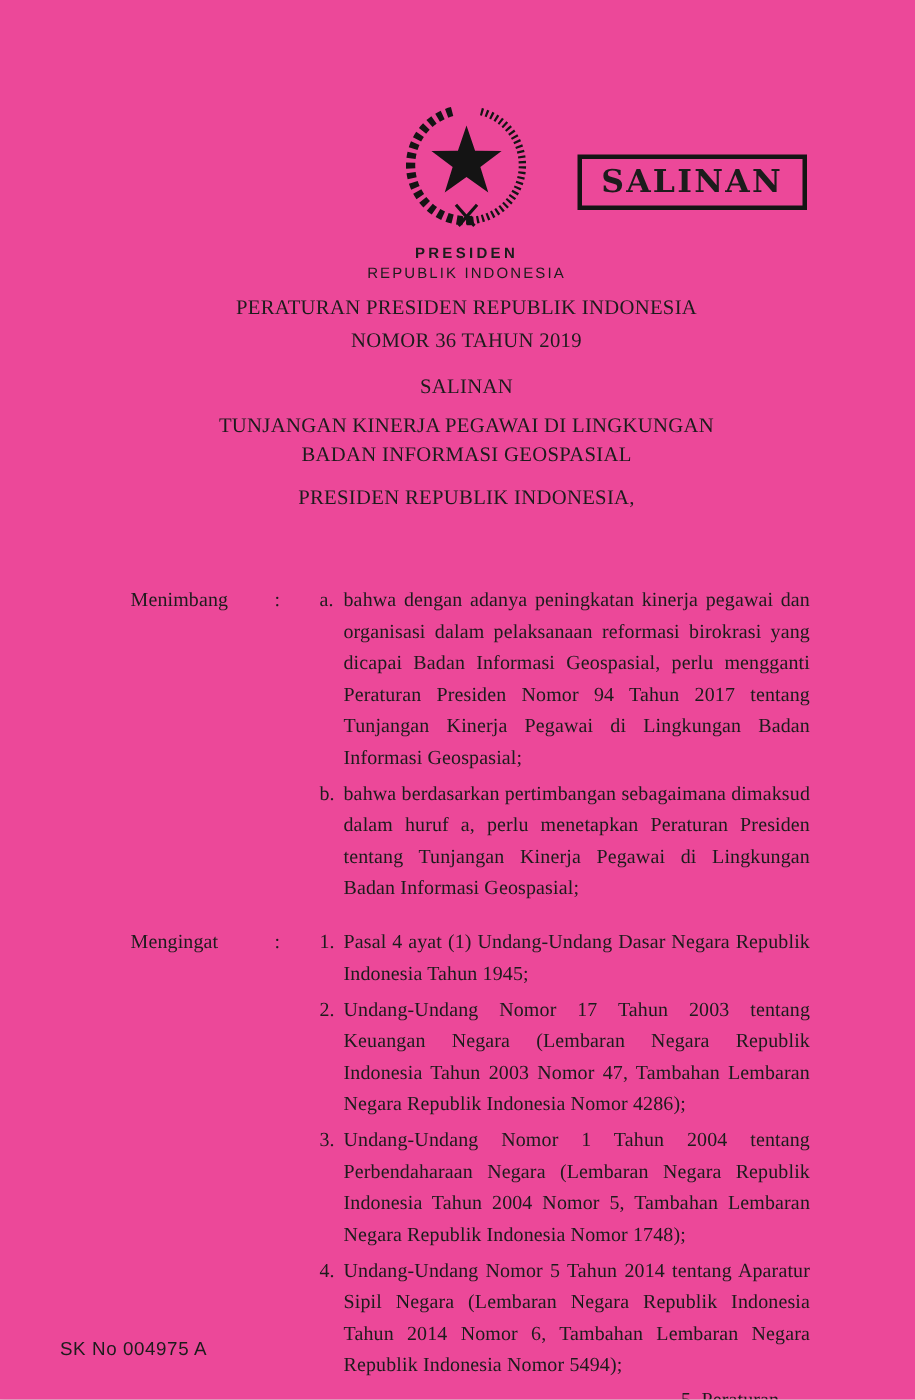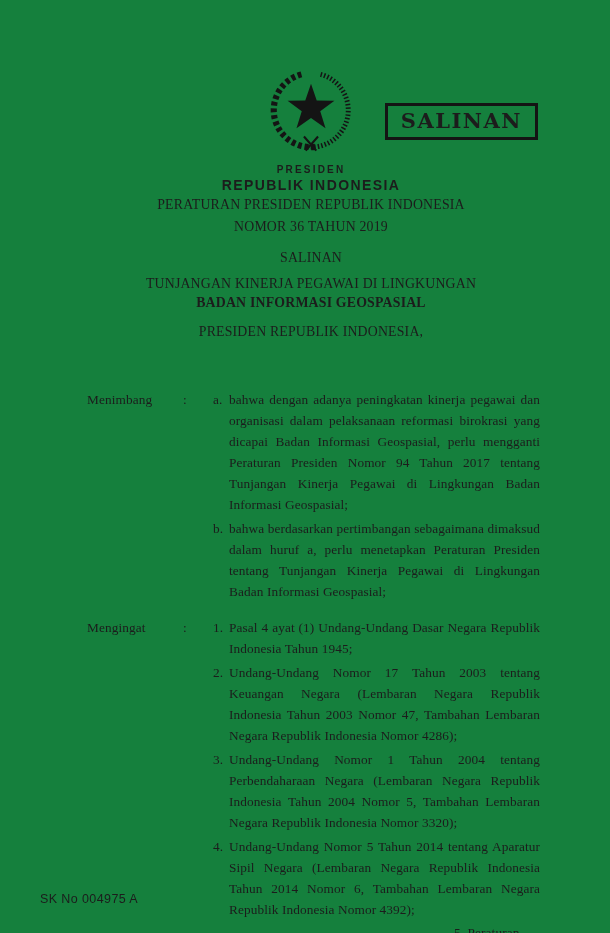--- a/index.html
+++ b/index.html
@@ -1,20 +1,20 @@
 <!DOCTYPE html>
 <html><head>
 <meta charset="utf-8">
 <style>
   html,body { margin:0; padding:0; background:#e8e8e8; }
   .page {
     position:relative;
     width:610px; height:933px;
     margin:0 auto;
-    background:#15803d;
+    background:#ec4899;
     color:#1c1c1c;
     font-family:"Liberation Serif", serif;
     overflow:hidden;
     box-shadow:0 0 4px rgba(0,0,0,.25);
   }
 
   
   .salinan {
     position:absolute; top:103px; right:72px;
     border:3px solid #141414;
@@ -31,34 +31,34 @@
   }
   .emblem { display:block; margin:0 auto; }
   .lh-line1 {
     margin-top:9px;
     font-family:"Liberation Sans", sans-serif;
     font-weight:bold; font-size:10px; letter-spacing:2.2px;
   }
   .lh-line2 {
     margin-top:2px;
     font-family:"Liberation Sans", sans-serif;
-    font-weight:bold; font-size:14px; letter-spacing:1.4px;
+    font-weight:normal; font-size:10px; letter-spacing:1.4px;
   }
 
   
   .titleblock {
     position:absolute; top:194px; left:12px; right:0;
     text-align:center;
     font-size:13.8px;
     letter-spacing:0.2px;
   }
   .t-line { line-height:22px; }
   .t-tentang { margin-top:9px; line-height:22px; }
   .t-subject1 { margin-top:5px; line-height:19px; }
-  .t-subject2 { line-height:19px;font-weight:bold; }
+  .t-subject2 { line-height:19px; }
   .t-invocation { margin-top:11px; line-height:19px; }
   .t-authority { margin-top:10px; line-height:19px; }
 
   
   .docbody {
     position:absolute; top:389px; left:87px; width:453px;
     font-size:13.3px; line-height:21px;
     letter-spacing:0.1px;
   }
   .clause { display:grid; grid-template-columns:80px 14px 1fr;gap:16px; }
@@ -134,25 +134,25 @@
         <div class="item">
           <span class="marker">1.</span>
           <span class="itext">Pasal 4 ayat (1) Undang-Undang Dasar Negara Republik Indonesia Tahun 1945;</span>
         </div>
         <div class="item">
           <span class="marker">2.</span>
           <span class="itext">Undang-Undang Nomor 17 Tahun 2003 tentang Keuangan Negara (Lembaran Negara Republik Indonesia Tahun 2003 Nomor 47, Tambahan Lembaran Negara Republik Indonesia Nomor 4286);</span>
         </div>
         <div class="item">
           <span class="marker">3.</span>
-          <span class="itext">Undang-Undang Nomor 1 Tahun 2004 tentang Perbendaharaan Negara (Lembaran Negara Republik Indonesia Tahun 2004 Nomor 5, Tambahan Lembaran Negara Republik Indonesia Nomor 3320);</span>
+          <span class="itext">Undang-Undang Nomor 1 Tahun 2004 tentang Perbendaharaan Negara (Lembaran Negara Republik Indonesia Tahun 2004 Nomor 5, Tambahan Lembaran Negara Republik Indonesia Nomor 1748);</span>
         </div>
         <div class="item">
           <span class="marker">4.</span>
-          <span class="itext">Undang-Undang Nomor 5 Tahun 2014 tentang Aparatur Sipil Negara (Lembaran Negara Republik Indonesia Tahun 2014 Nomor 6, Tambahan Lembaran Negara Republik Indonesia Nomor 4392);</span>
+          <span class="itext">Undang-Undang Nomor 5 Tahun 2014 tentang Aparatur Sipil Negara (Lembaran Negara Republik Indonesia Tahun 2014 Nomor 6, Tambahan Lembaran Negara Republik Indonesia Nomor 5494);</span>
         </div>
       </div>
     </div>
 
     <div class="catchword">5. Peraturan . . .</div>
   </div>
 
   <div class="footer">SK No 004975 A</div>
 
 </div>

